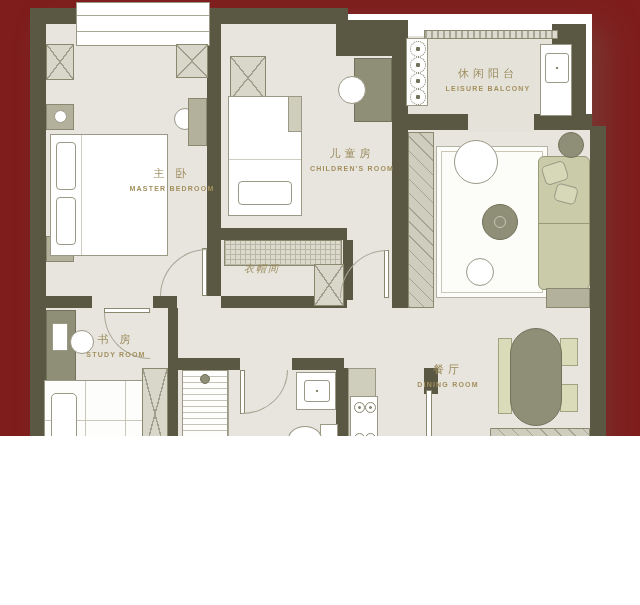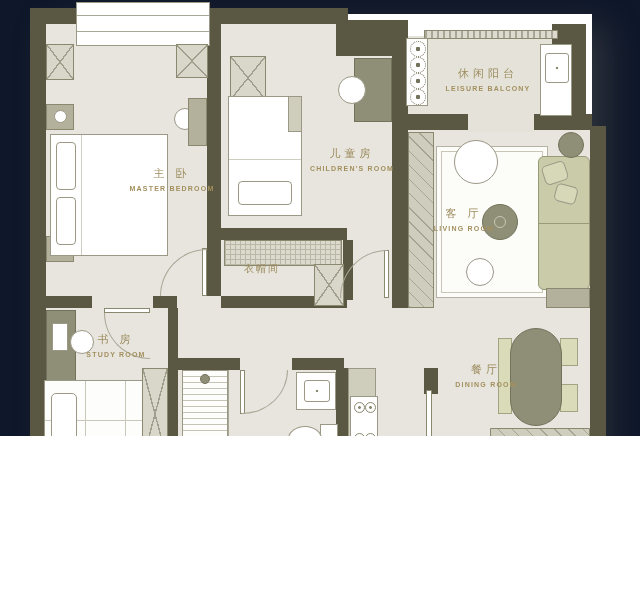--- a/index.html
+++ b/index.html
@@ -1,16 +1,16 @@
 <!DOCTYPE html>
 <html><head>
 <meta charset="utf-8">
 <style>
   html,body{margin:0;padding:0;background:#ffffff;}
-  .stage{position:relative;width:640px;height:436px;background:#0f172a;overflow:hidden;
+  .stage{position:relative;width:640px;height:436px;background:#7f1d1d;overflow:hidden;
          font-family:"Liberation Sans",sans-serif;}
   .shadow{position:absolute;background:#fff;box-shadow:14px 12px 32px rgba(110,108,92,.35);}
   .fl{position:absolute;background:#e7e5de;}
   .flb{position:absolute;background:#e4e2d9;}
   .w{position:absolute;background:#5a5742;}
   .rail{position:absolute;background:repeating-linear-gradient(90deg,#a8a695 0 2px,#dddbd0 2px 6px);border:1px solid #8a886f;box-sizing:border-box;}
   .wh{position:absolute;background:#fff;border:1px solid #9b9886;box-sizing:border-box;}
   .gy{position:absolute;background:#b3b19c;border:1px solid #8a886f;box-sizing:border-box;}
   .dk{position:absolute;background:#8f8e76;border:1px solid #73725b;box-sizing:border-box;}
   .ltgy{position:absolute;background:#cfcdbc;border:1px solid #9b9886;box-sizing:border-box;}
@@ -216,32 +216,28 @@
     <span class="en">LEISURE BALCONY</span>
   </div>
   <div class="lbl" style="left:92px;top:166px;">
     <span class="zh">主 卧</span>
     <span class="en">MASTER BEDROOM</span>
   </div>
   <div class="lbl" style="left:272px;top:146px;">
     <span class="zh">儿童房</span>
     <span class="en">CHILDREN'S ROOM</span>
   </div>
-  <div class="lbl" style="left:384px;top:206px;">
-    <span class="zh">客 厅</span>
-    <span class="en">LIVING ROOM</span>
-  </div>
-  <div class="lbl" style="left:182px;top:262px;">
+  <div class="lbl" style="left:182px;top:262px;font-style:italic;">
     <span class="zh" style="font-size:10px;letter-spacing:2px;">衣帽间</span>
   </div>
   <div class="lbl" style="left:36px;top:332px;">
     <span class="zh">书 房</span>
     <span class="en">STUDY ROOM</span>
   </div>
   <div class="lbl" style="left:310px;top:440px;">
     <span class="en">KITCHEN</span>
   </div>
-  <div class="lbl" style="left:406px;top:362px;">
+  <div class="lbl" style="left:368px;top:362px;">
     <span class="zh">餐厅</span>
     <span class="en">DINING ROOM</span>
   </div>
 
 </div>
 
 </body></html>

